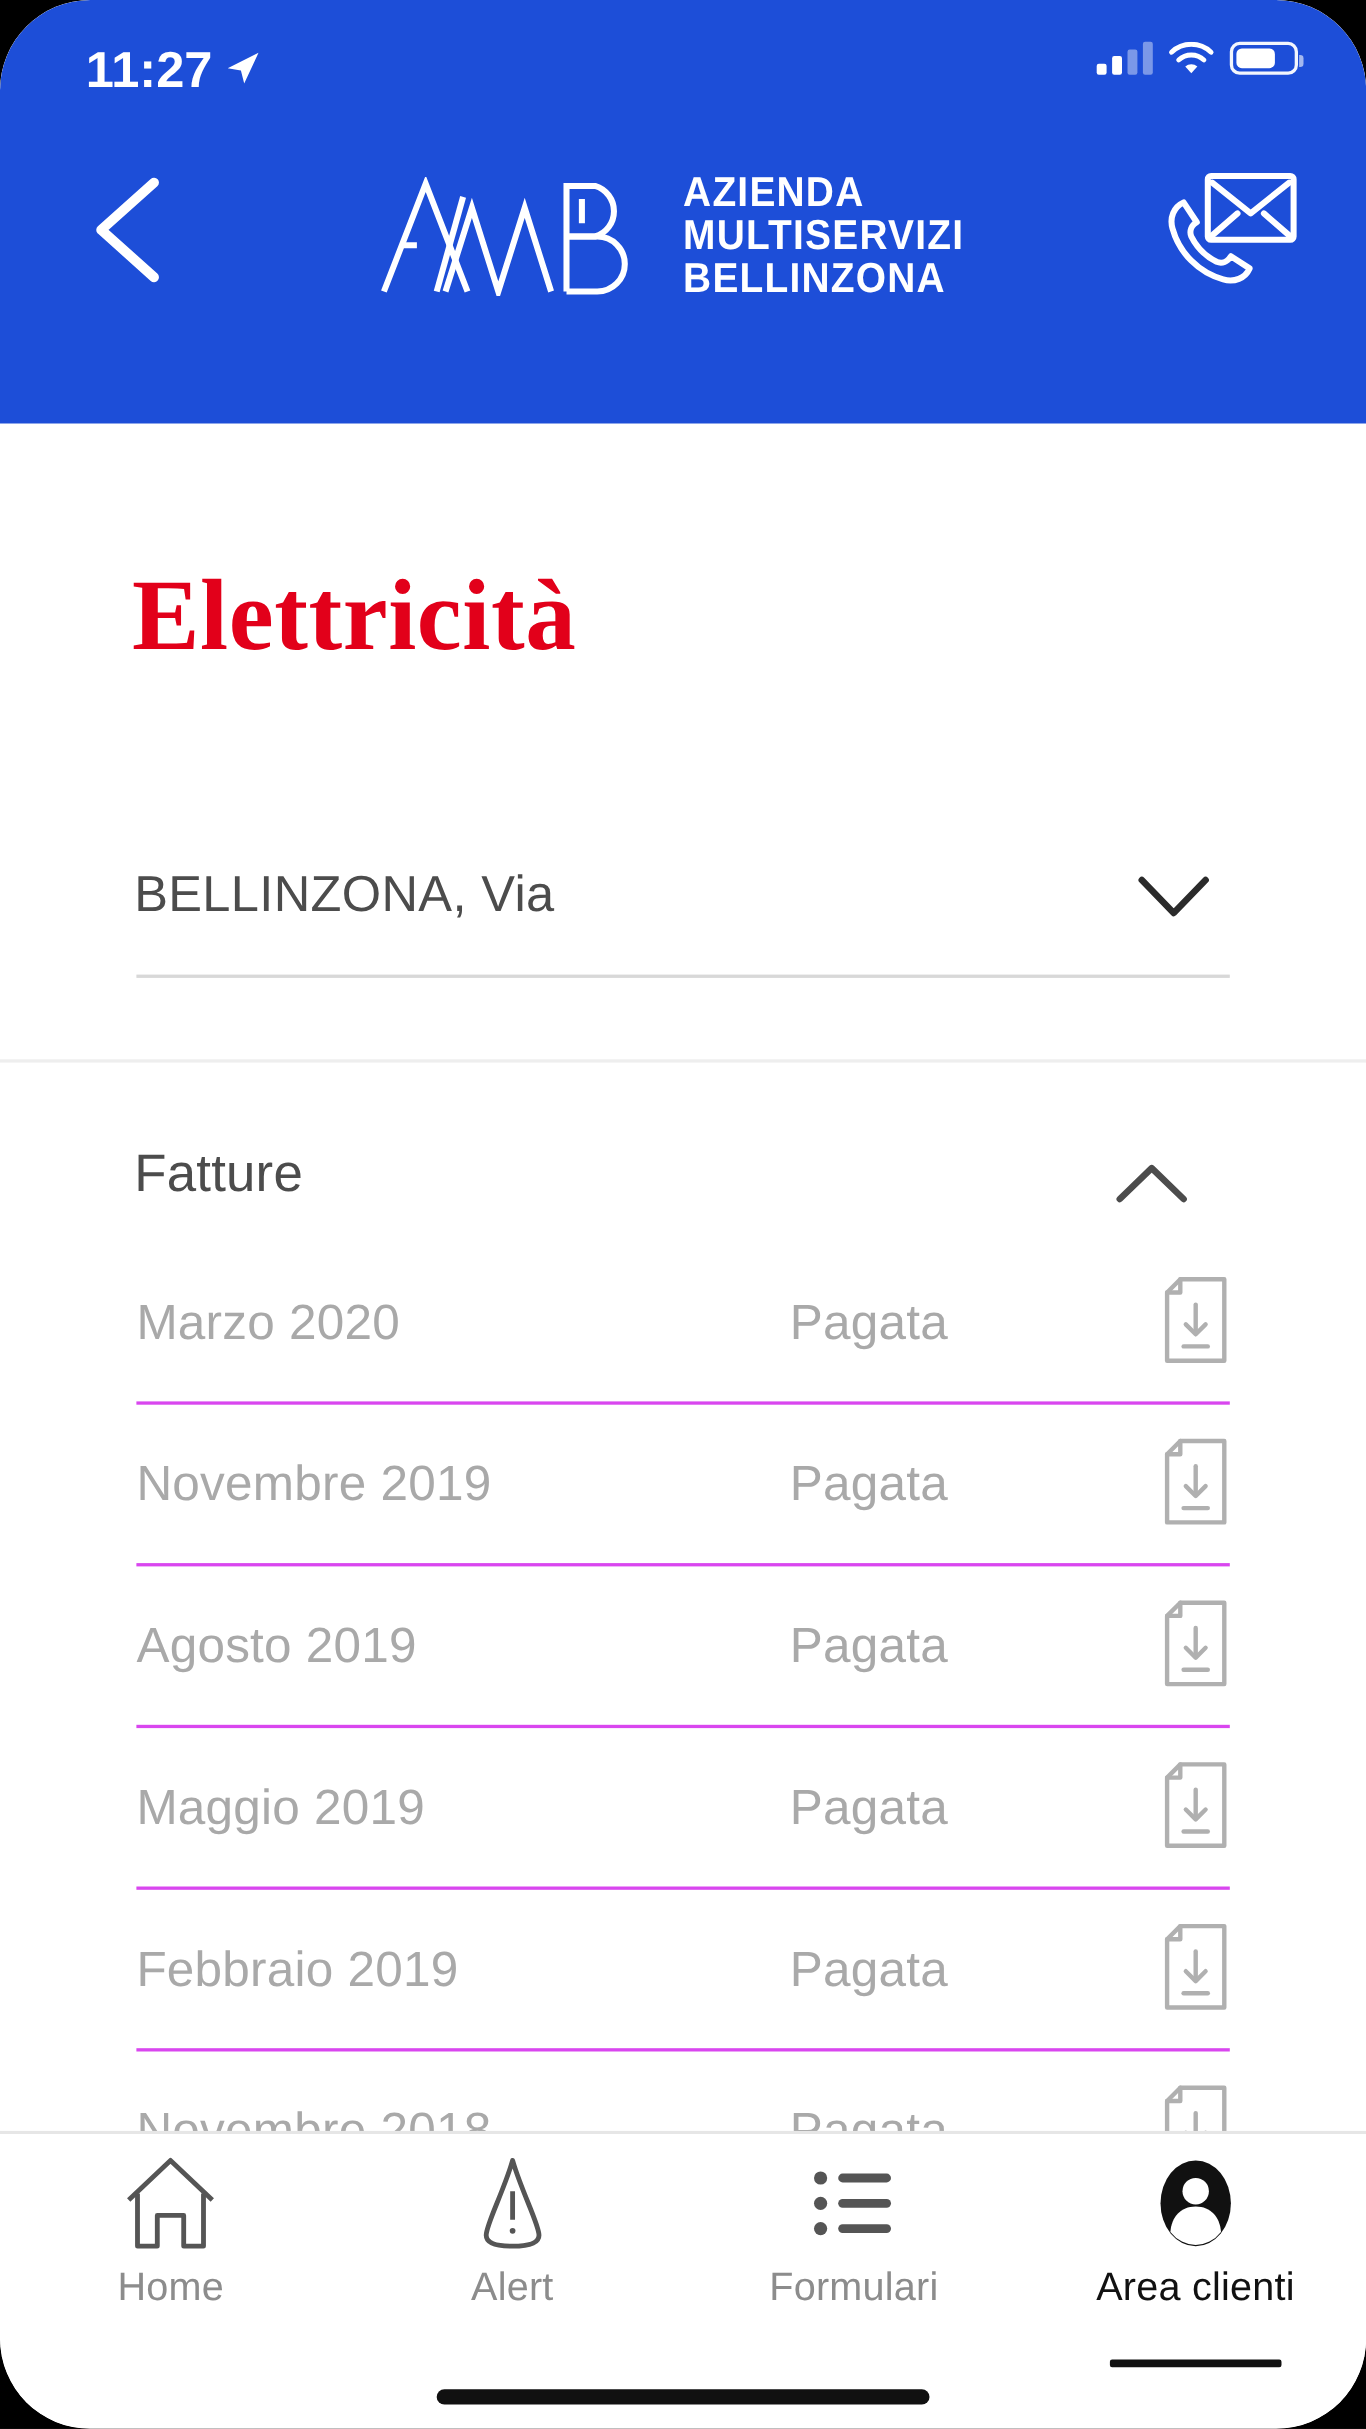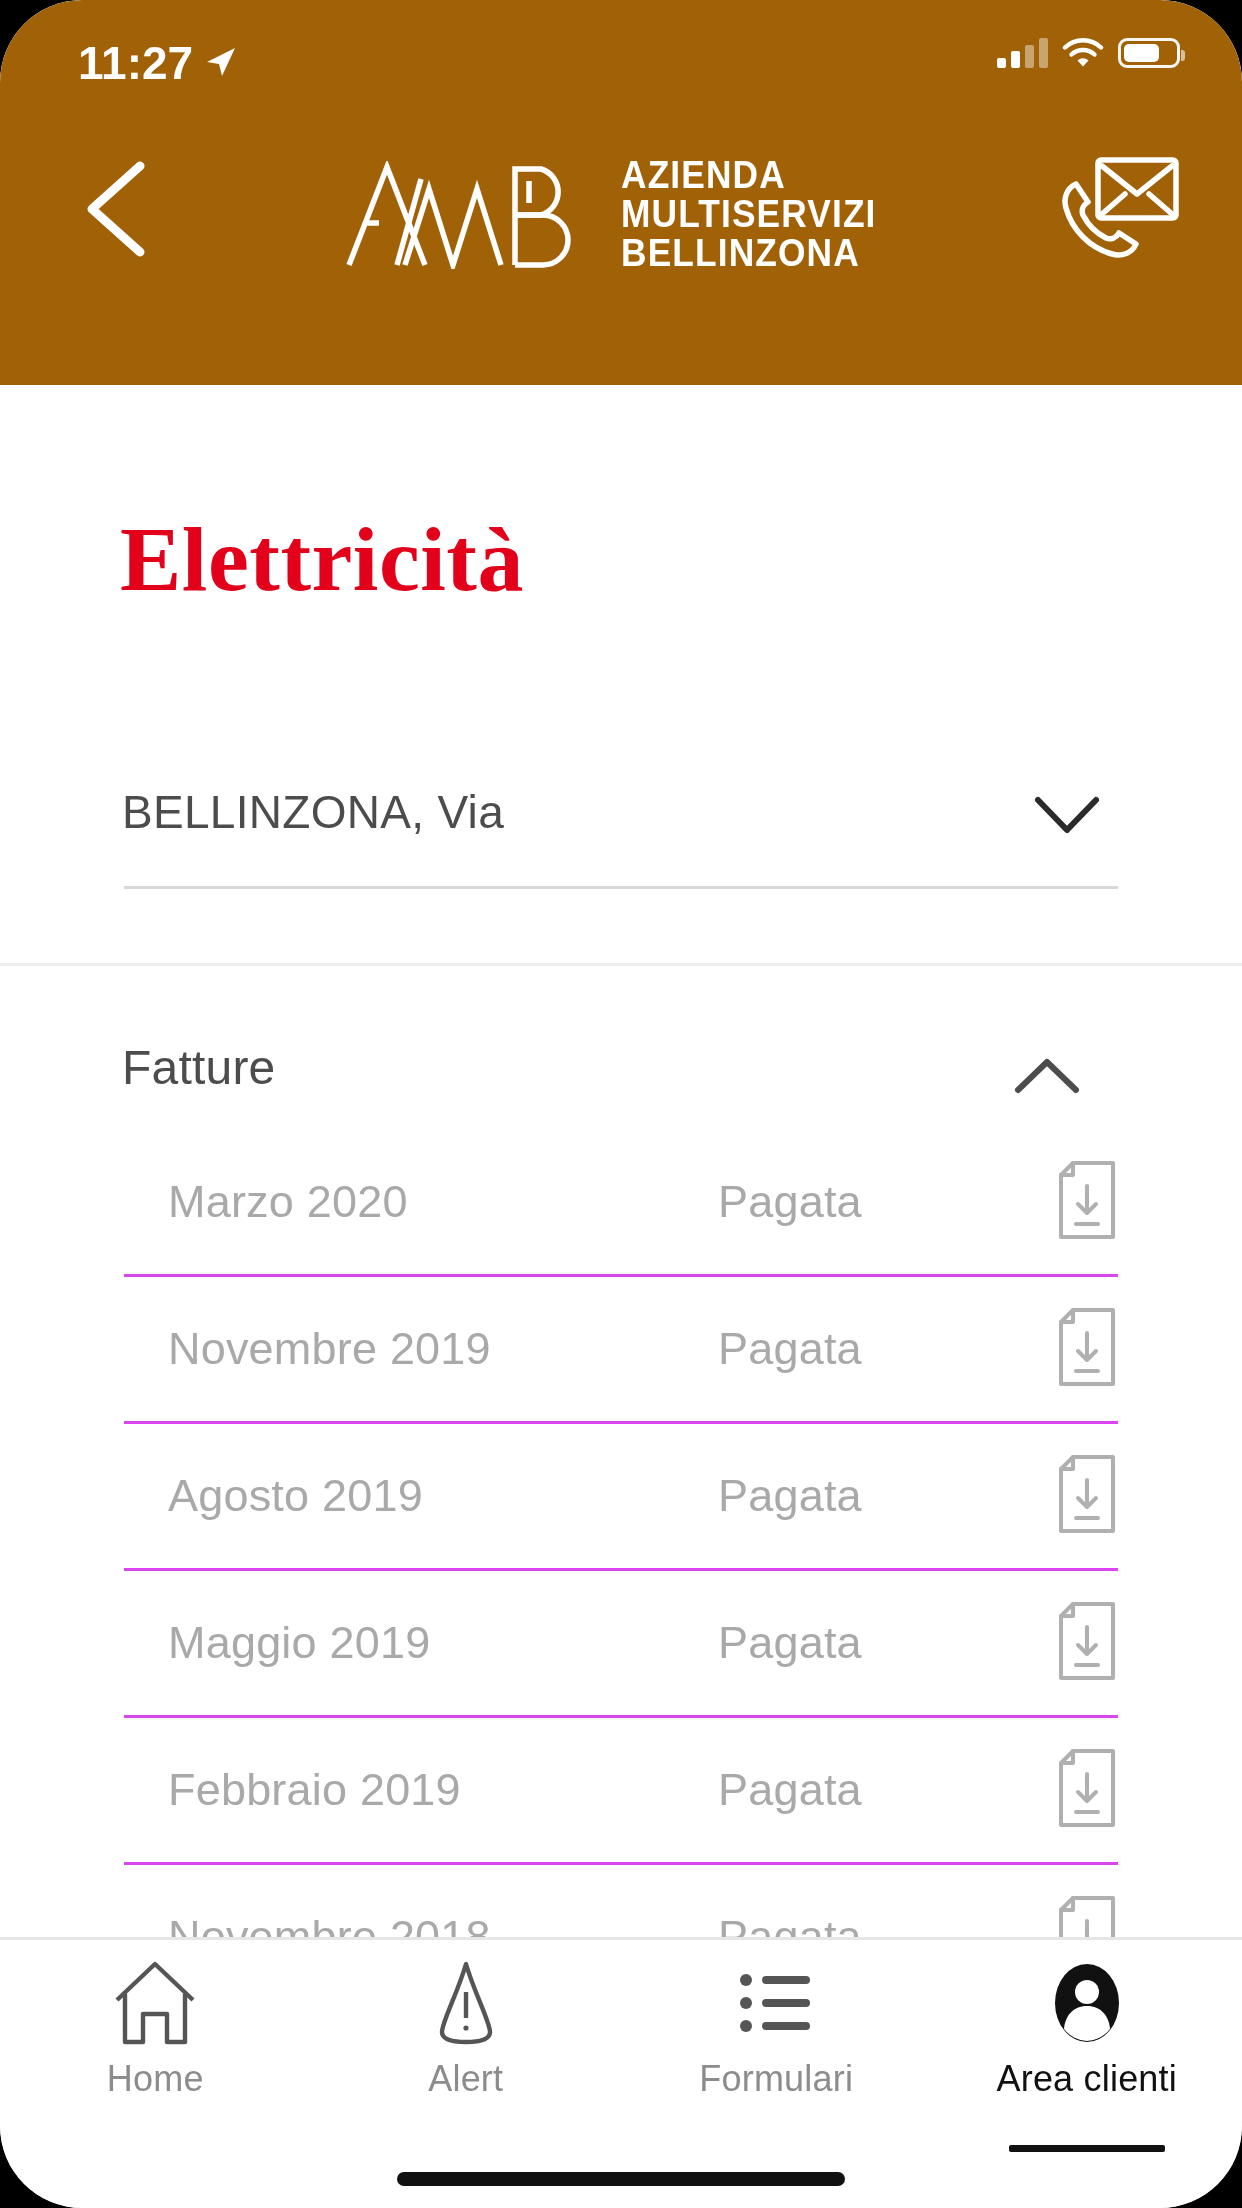--- a/index.html
+++ b/index.html
@@ -18,21 +18,21 @@
     overflow: hidden;
     border-radius: 82px;
   }
 
   
   .header {
     position: absolute;
     top: 0; left: 0;
     width: 1242px;
     height: 385px;
-    background: #a16207;
+    background: #1d4ed8;
     border-top-left-radius: 82px;
     border-top-right-radius: 82px;
     overflow: hidden;
   }
 
   
   .statusbar {
     position: absolute;
     top: 0; left: 0;
     width: 1242px;
@@ -247,21 +247,20 @@
     cursor: pointer;
   }
   .row:first-child { border-top: none; }
   .row .month {
     position: absolute;
     left: 0;
     top: 46px;
     font-size: 45px;
     color: #a9a9a9;
     letter-spacing: .2px;
-    margin-left: 44px;
   }
   .row .status {
     position: absolute;
     left: 594px;
     top: 46px;
     font-size: 45px;
     color: #a9a9a9;
     letter-spacing: .2px;
   }
   .row .dl {

